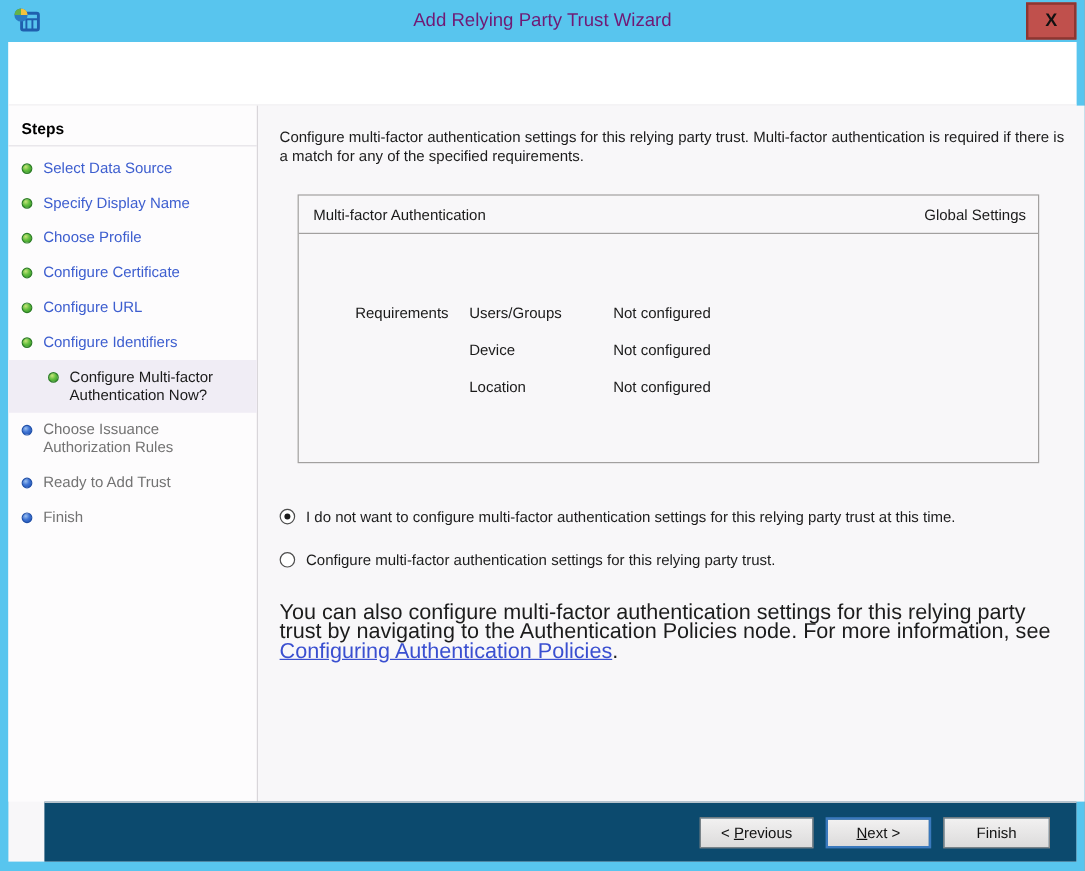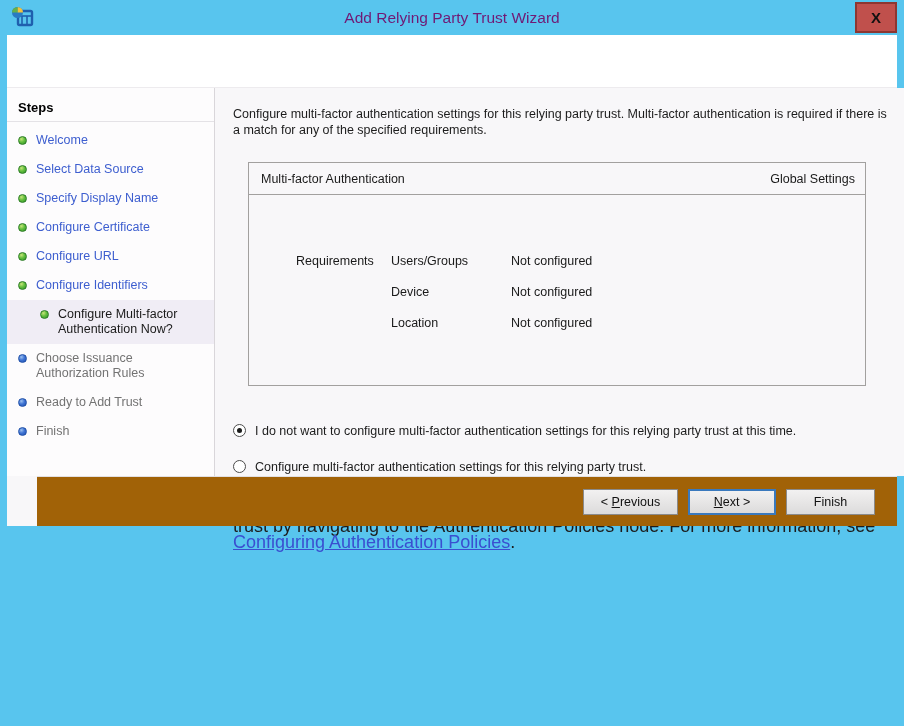--- a/index.html
+++ b/index.html
@@ -22,21 +22,21 @@
   }
   .close-btn {
     position:absolute; right:7px; top:2px; width:42px; height:31px;
     background:#c0504c; border:2px solid #8d3631;
     display:flex; align-items:center; justify-content:center;
     color:#111; font-weight:bold; font-size:15px; cursor:pointer;
   }
 
   
   .frame {
-    position:absolute; left:7px; top:35px; width:890px; height:491px;
+    position:absolute; left:7px; top:35px; width:890px; height:683px;
     background:#f8f7f9; display:flex; flex-direction:column;
   }
   .header-band {
     height:53px; background:#ffffff; border-bottom:1px solid #edebee; flex:0 0 auto;
   }
 
   .body { flex:1 1 auto; display:flex; min-height:0; }
 
   
   .sidebar {
@@ -96,21 +96,21 @@
   .radio-circle.checked::after {
     content:""; position:absolute; left:3px; top:3px; width:5px; height:5px;
     border-radius:50%; background:#1b1b1b;
   }
 
   .note { margin-top:28px; font-size:18px; line-height:16px; color:#1c1c1c; width:655px; }
   .link { color:#3a4fd0; text-decoration:underline; cursor:pointer; }
 
   
   .footer {
-    flex:0 0 auto; height:50px; background:#a16207; border-top:1px solid #e2e0e3;
+    flex:0 0 auto; height:50px; background:#0c4a6e; border-top:1px solid #e2e0e3;
     display:flex; align-items:center; justify-content:flex-end; gap:10px;
     padding-right:22px;
     margin-left:30px;
   }
   .btn {
     height:26px; font-size:12.5px; color:#111;
     background:linear-gradient(#f2f1f1,#dcdbdb);
     border:1px solid #8a8a8a; cursor:pointer;
     display:flex; align-items:center; justify-content:center;
     font-family:"Liberation Sans","DejaVu Sans",sans-serif;
@@ -145,29 +145,29 @@
 
   <div class="frame">
     <div class="header-band"></div>
 
     <div class="body">
       <div class="sidebar">
         <div class="steps-header">Steps</div>
 
         <div class="step done">
           <span class="bullet green"></span>
-          <span class="label">Welcome</span>
-        </div>
-        <div class="step done">
-          <span class="bullet green"></span>
           <span class="label">Select Data Source</span>
         </div>
         <div class="step done">
           <span class="bullet green"></span>
           <span class="label">Specify Display Name</span>
+        </div>
+        <div class="step done">
+          <span class="bullet green"></span>
+          <span class="label">Choose Profile</span>
         </div>
         <div class="step done">
           <span class="bullet green"></span>
           <span class="label">Configure Certificate</span>
         </div>
         <div class="step done">
           <span class="bullet green"></span>
           <span class="label">Configure URL</span>
         </div>
         <div class="step done">

